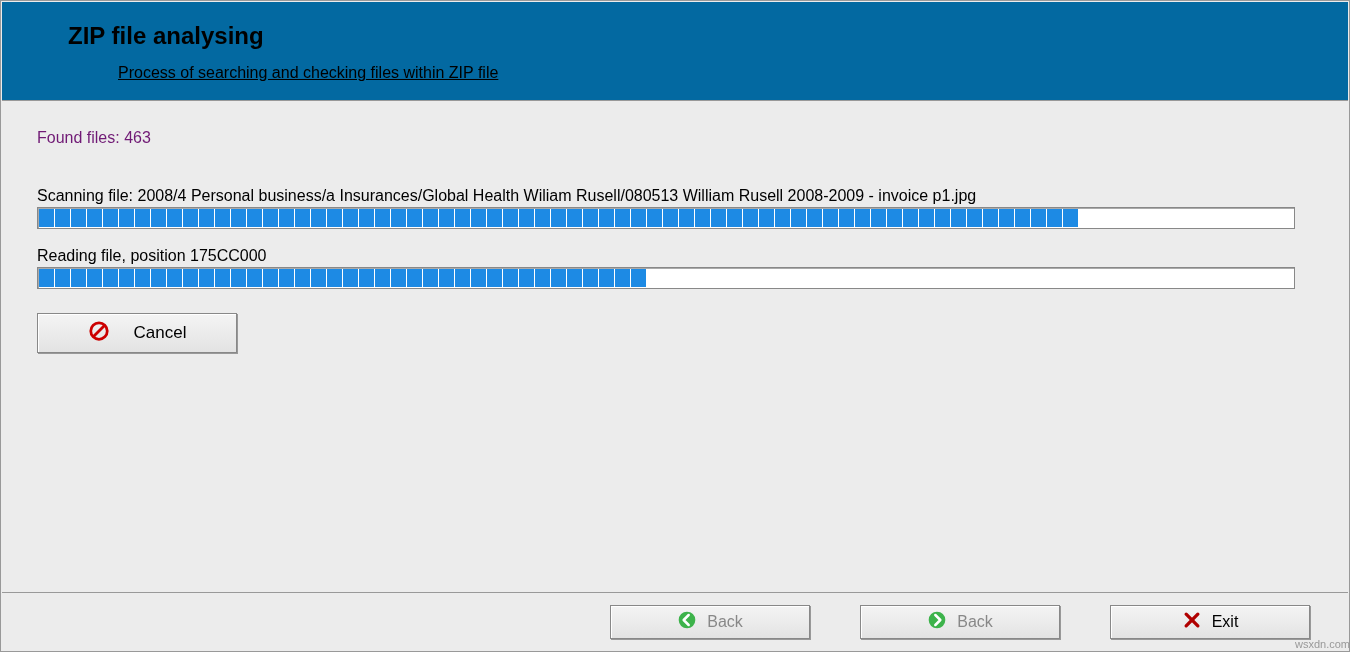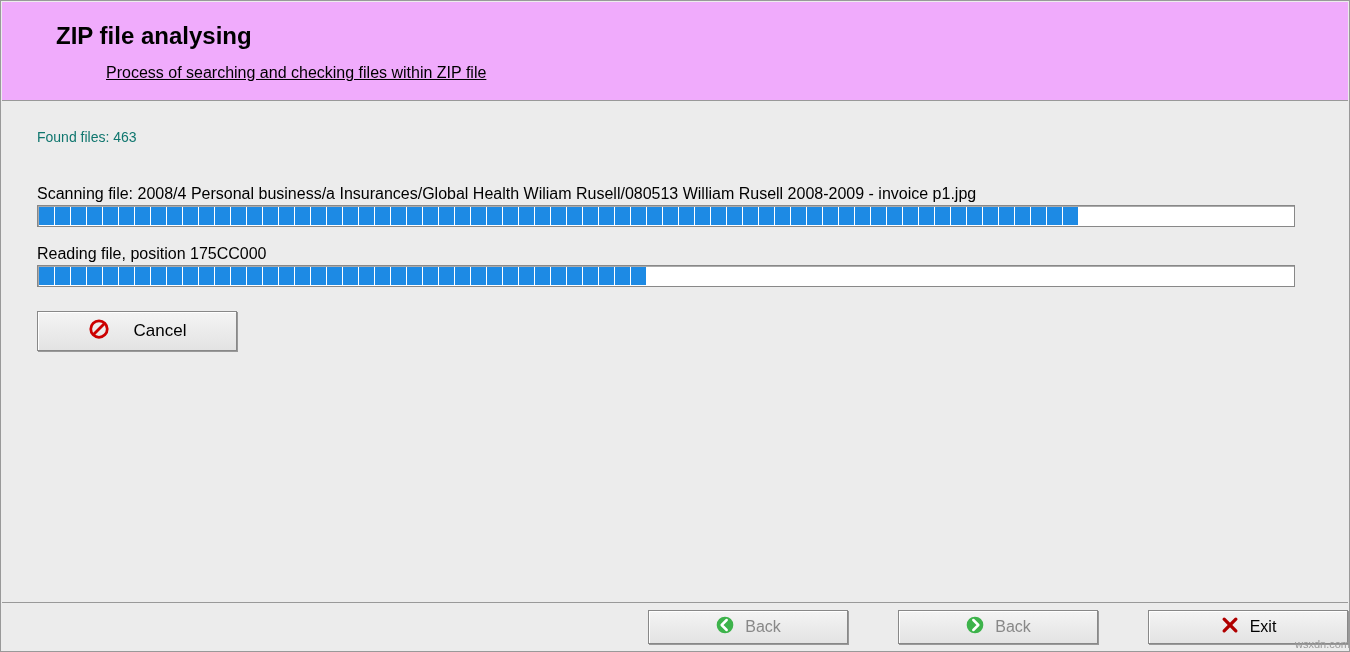--- a/index.html
+++ b/index.html
@@ -13,22 +13,22 @@
     }
     .outer {
       width: 1350px;
       height: 652px;
       background: #ececec;
       border: 1px solid #999;
       display: flex;
       flex-direction: column;
     }
     .top-white {
-      background: #f0abfc;
-      padding: 20px 0 18px 4px;
+      background: #0369a1;
+      padding: 20px 0 18px 16px;
       border-bottom: 1px solid #999;
       margin: 1px 1px 0 1px;
     }
     .page-title {
       font-size: 24px;
       font-weight: bold;
       margin: 0 0 14px 50px;
       color: #000;
     }
     .page-subtitle {
@@ -37,22 +37,22 @@
       color: #000;
       text-decoration: underline;
     }
     .content {
       flex: 1;
       padding: 28px 36px 10px 36px;
       background: #ececec;
       position: relative;
     }
     .status-line {
-      font-size: 14px;
-      color: #0f766e;
+      font-size: 16px;
+      color: #701a75;
       margin-bottom: 40px;
     }
     .status-line.correct { margin-bottom: 44px; }
     .scan-line, .read-line {
       font-size: 16px;
       color: #000;
       margin: 1px 0 2px 0;
     }
     .progress-container {
       width: 1258px;
@@ -81,27 +81,28 @@
       font-size: 17px;
       display: inline-flex;
       align-items: center;
       justify-content: center;
       gap: 24px;
       cursor: pointer;
       margin-top: 6px;
     }
     .cancel-btn svg { width: 22px; height: 22px; }
     .footer {
-      height: 48px;
+      height: 58px;
       background: #ececec;
       border-top: 1px solid #999;
       display: flex;
       align-items: center;
       justify-content: flex-end;
       gap: 50px;
+      padding-right: 38px;
       margin: 0 1px 1px 1px;
     }
     .nav-btn {
       width: 200px;
       height: 34px;
       background: linear-gradient(#f4f4f4,#e3e3e3);
       border: 1px solid #888;
       box-shadow: inset 1px 1px 0 #fff, 1px 1px 0 #999;
       font-size: 16px;
       display: inline-flex;

